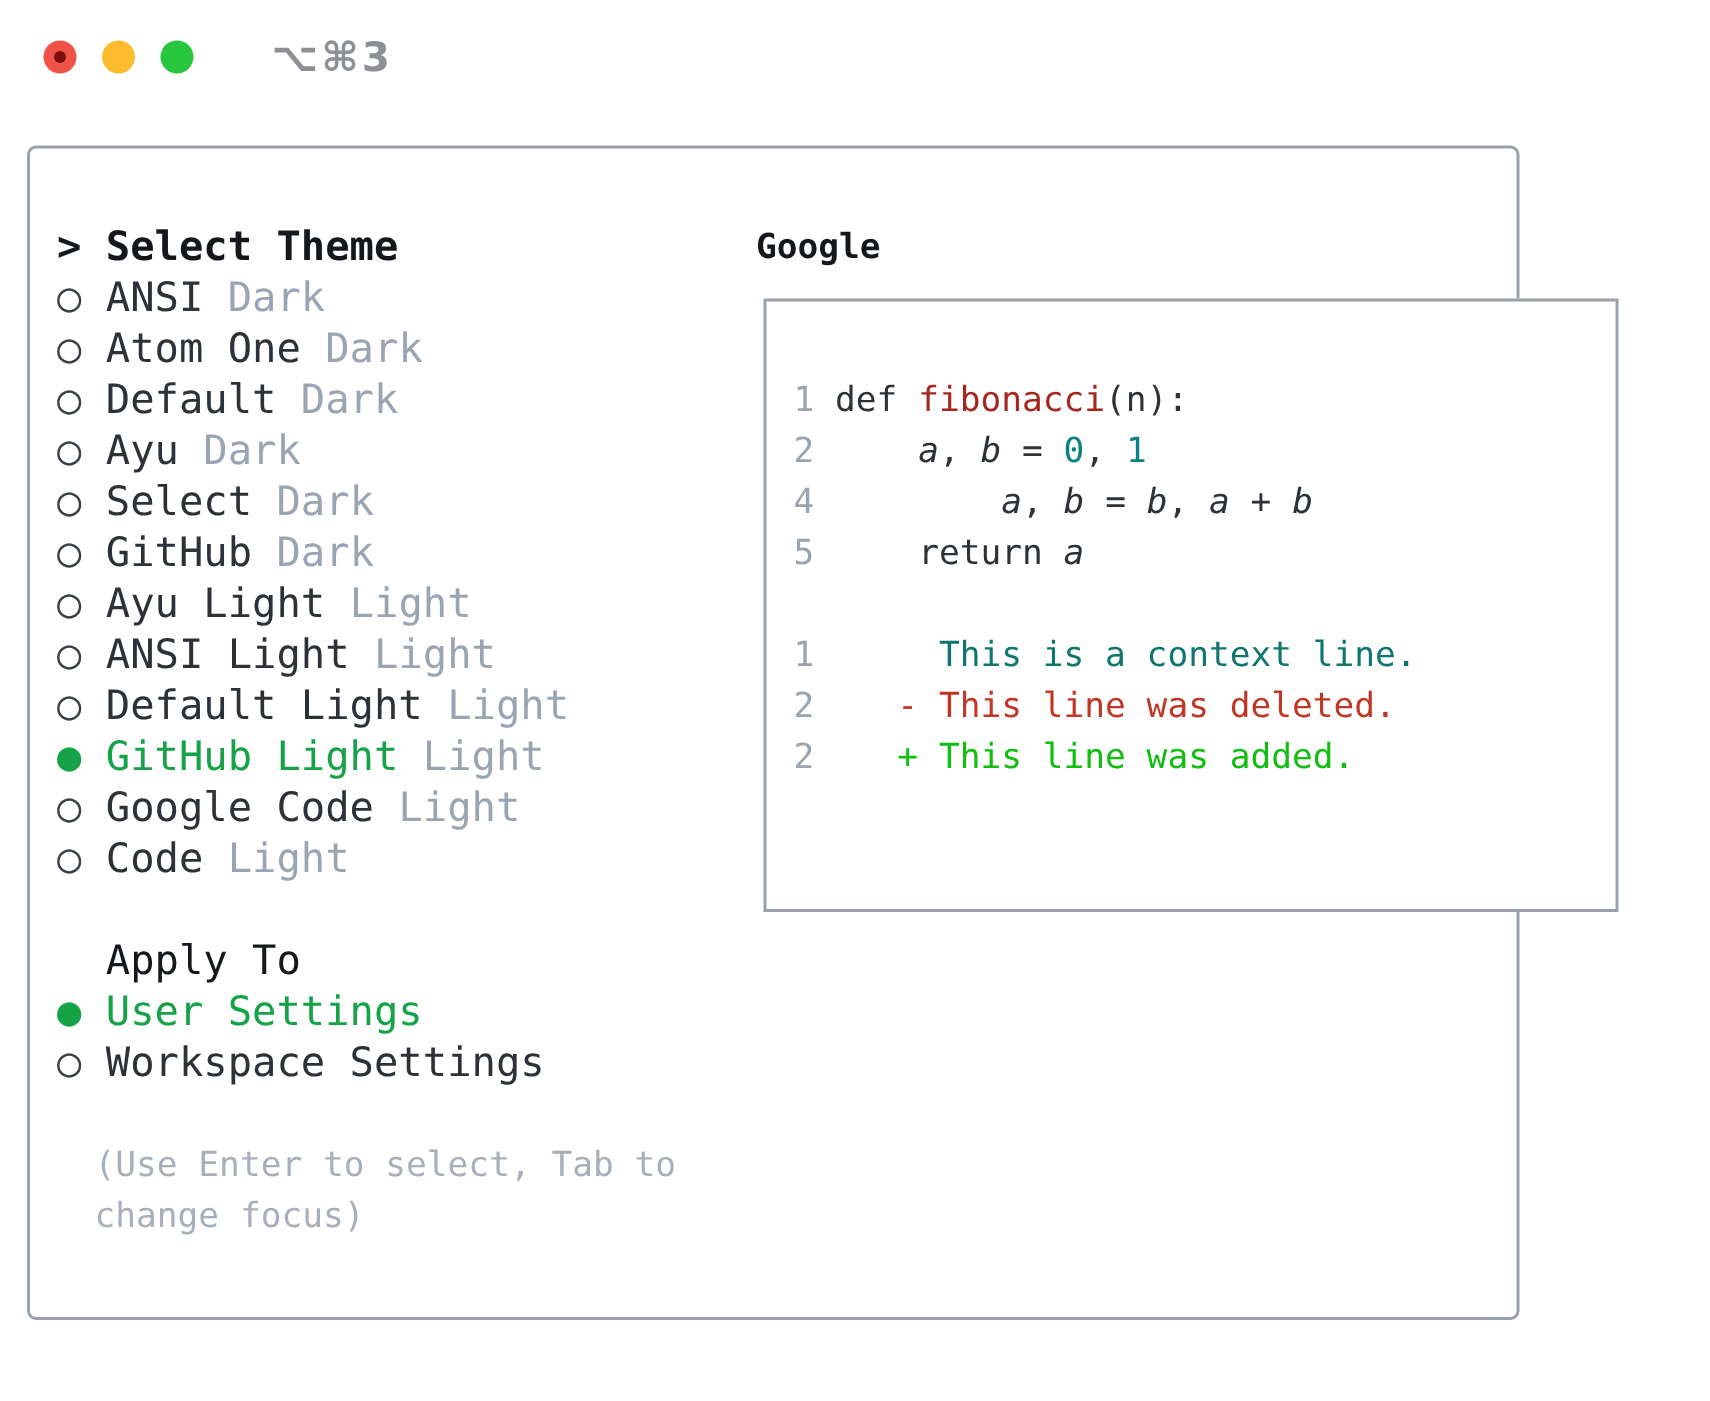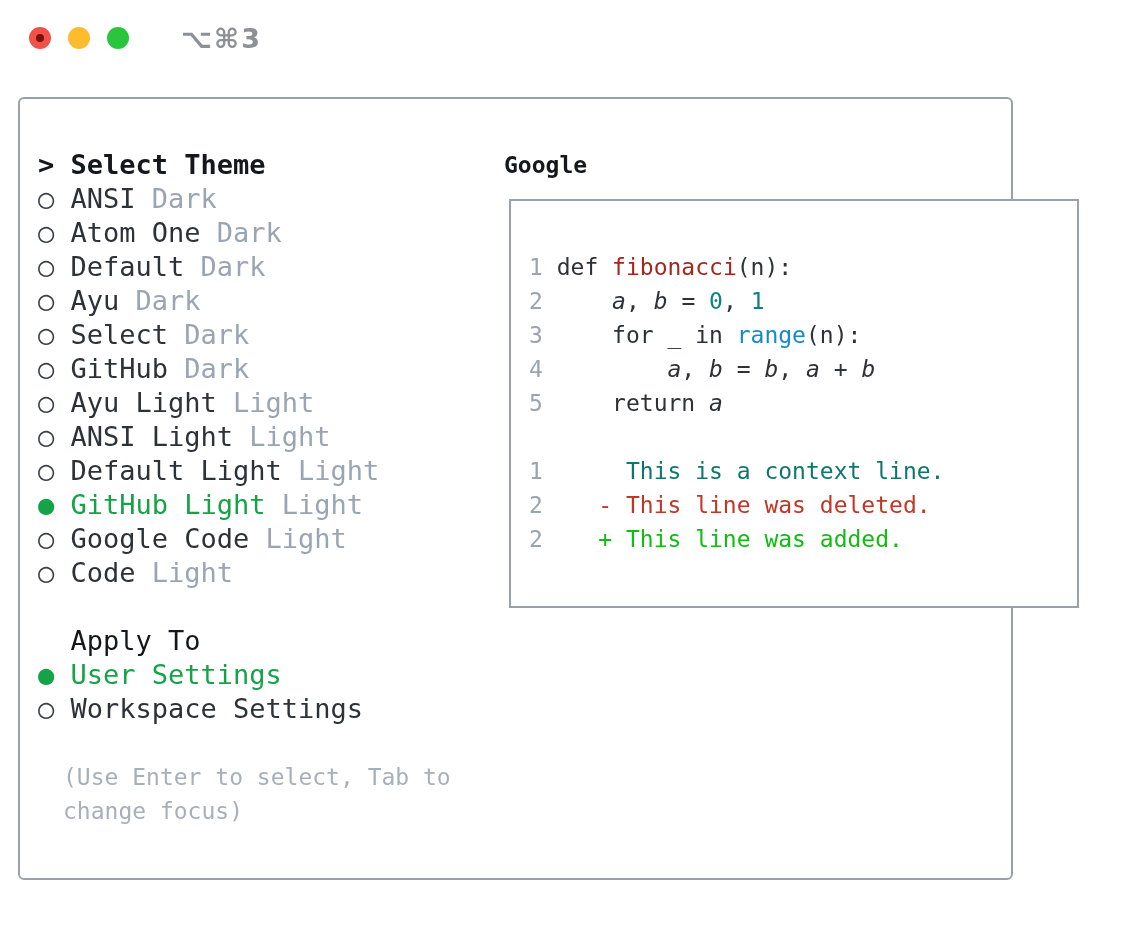--- a/index.html
+++ b/index.html
@@ -121,21 +121,20 @@
         </div>
       <div class="hint">(Use Enter to select, Tab to change focus)</div>
     </div>
 
     <div class="preview-title">Google</div>
 
     <div class="preview-box">
       <div id="code-block">
           <div class="code-line"><span class="ln">1</span><span class="seg-code"> def </span><span class="seg-func">fibonacci</span><span class="seg-code">(n):</span></div>
           <div class="code-line"><span class="ln">2</span><span class="seg-code">     </span><span class="seg-var">a</span><span class="seg-code">, </span><span class="seg-var">b</span><span class="seg-code"> = </span><span class="seg-num">0</span><span class="seg-code">, </span><span class="seg-num">1</span></div>
-          <div class="code-line"><span class="ln">3</span><span class="seg-code">     for _ in </span><span class="seg-builtin">range</span><span class="seg-code">(n):</span></div>
           <div class="code-line"><span class="ln">4</span><span class="seg-code">         </span><span class="seg-var">a</span><span class="seg-code">, </span><span class="seg-var">b</span><span class="seg-code"> = </span><span class="seg-var">b</span><span class="seg-code">, </span><span class="seg-var">a</span><span class="seg-code"> + </span><span class="seg-var">b</span></div>
           <div class="code-line"><span class="ln">5</span><span class="seg-code">     return </span><span class="seg-var">a</span></div>
         </div>
       <div class="gap-line"></div>
       <div id="diff-block">
           <div class="code-line"><span class="ln">1</span><span class="seg-context">      This is a context line.</span></div>
           <div class="code-line"><span class="ln">2</span><span class="seg-deleted">    - This line was deleted.</span></div>
           <div class="code-line"><span class="ln">2</span><span class="seg-added">    + This line was added.</span></div>
         </div>
     </div>

